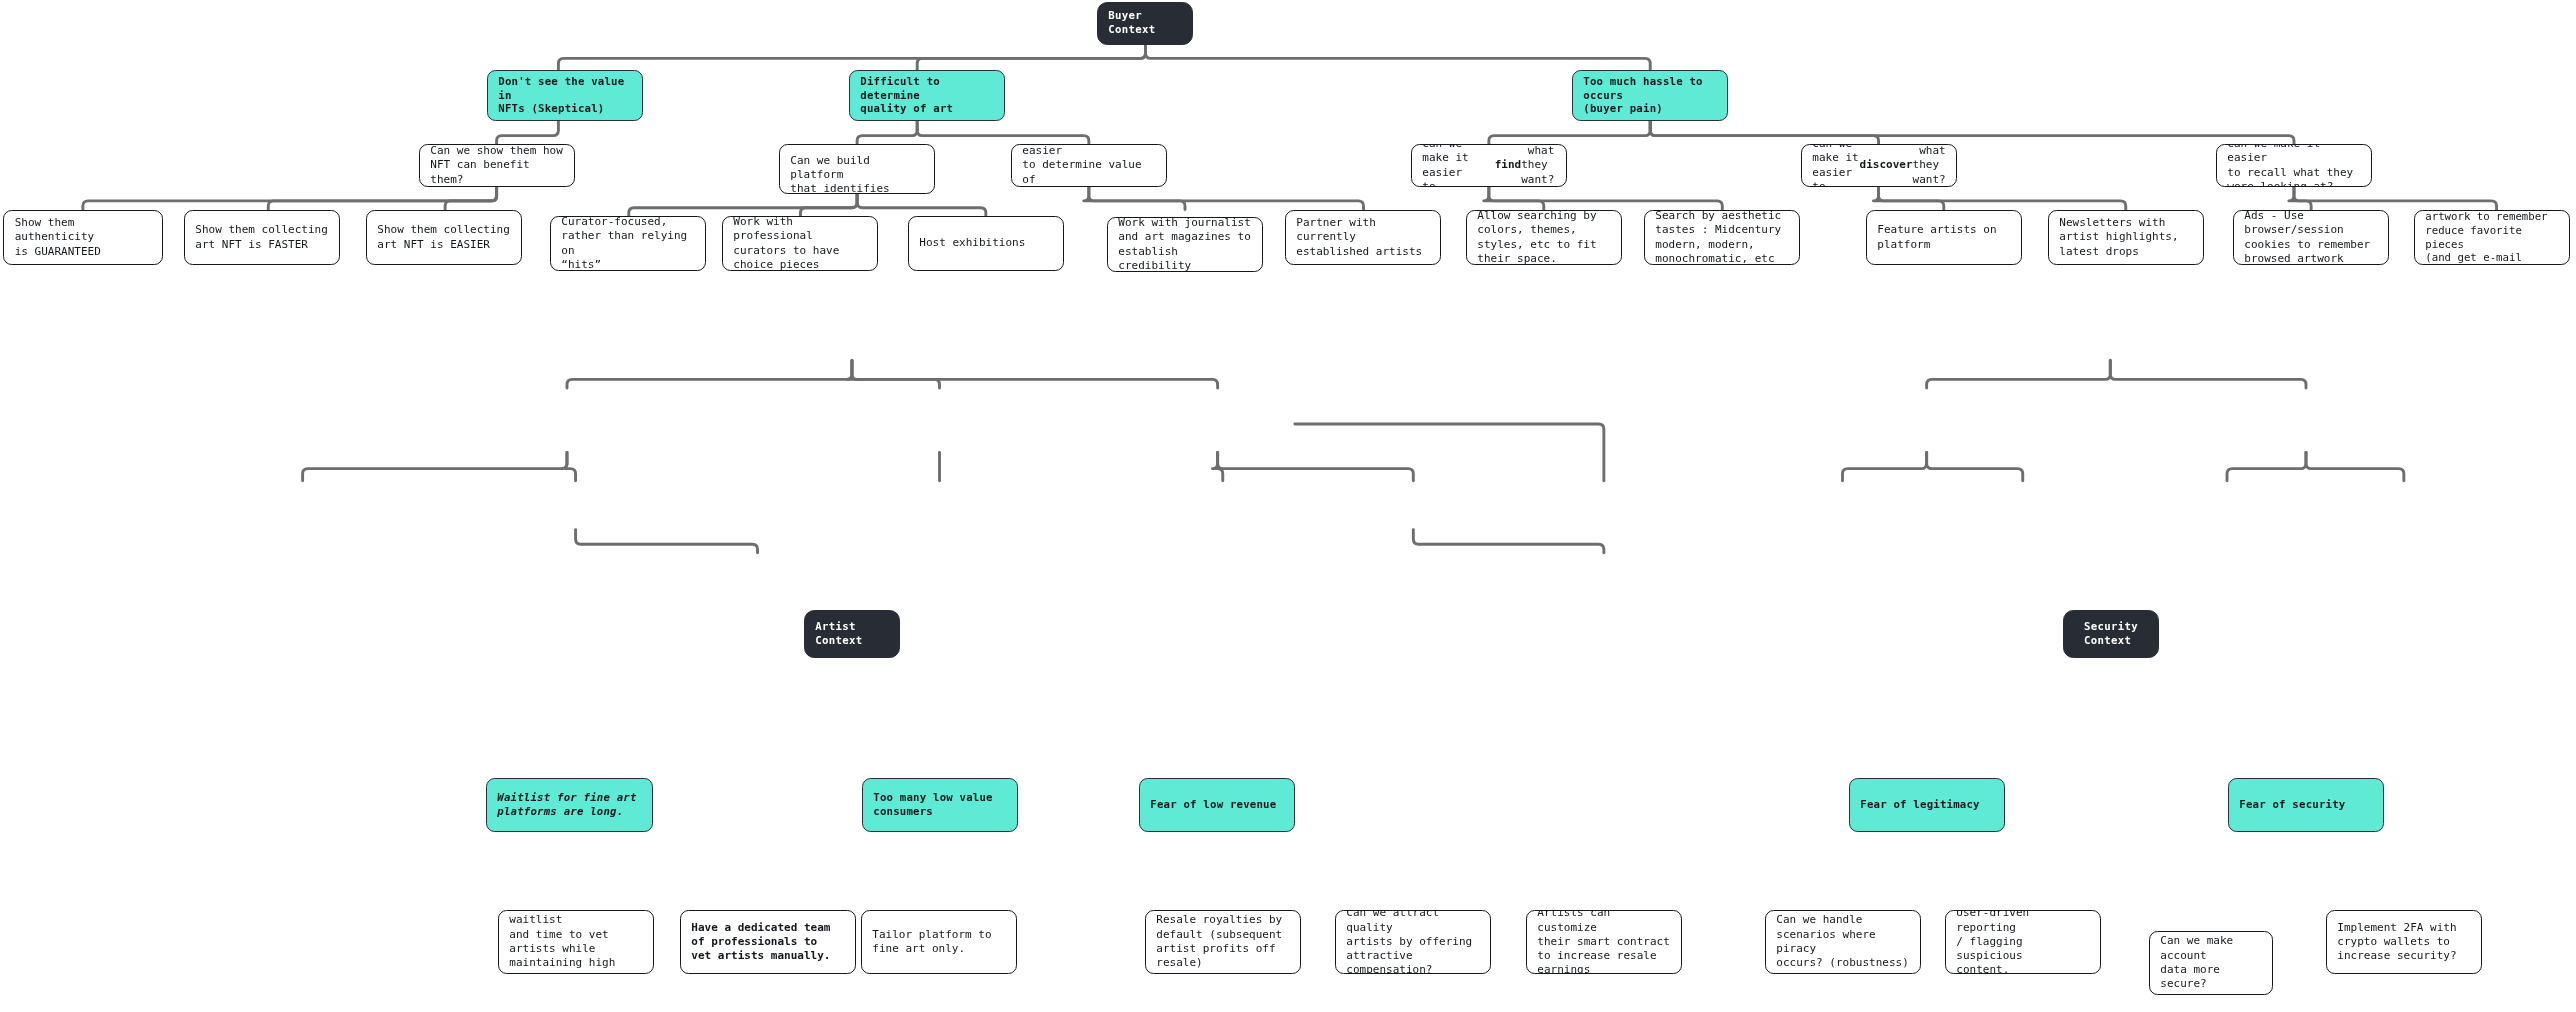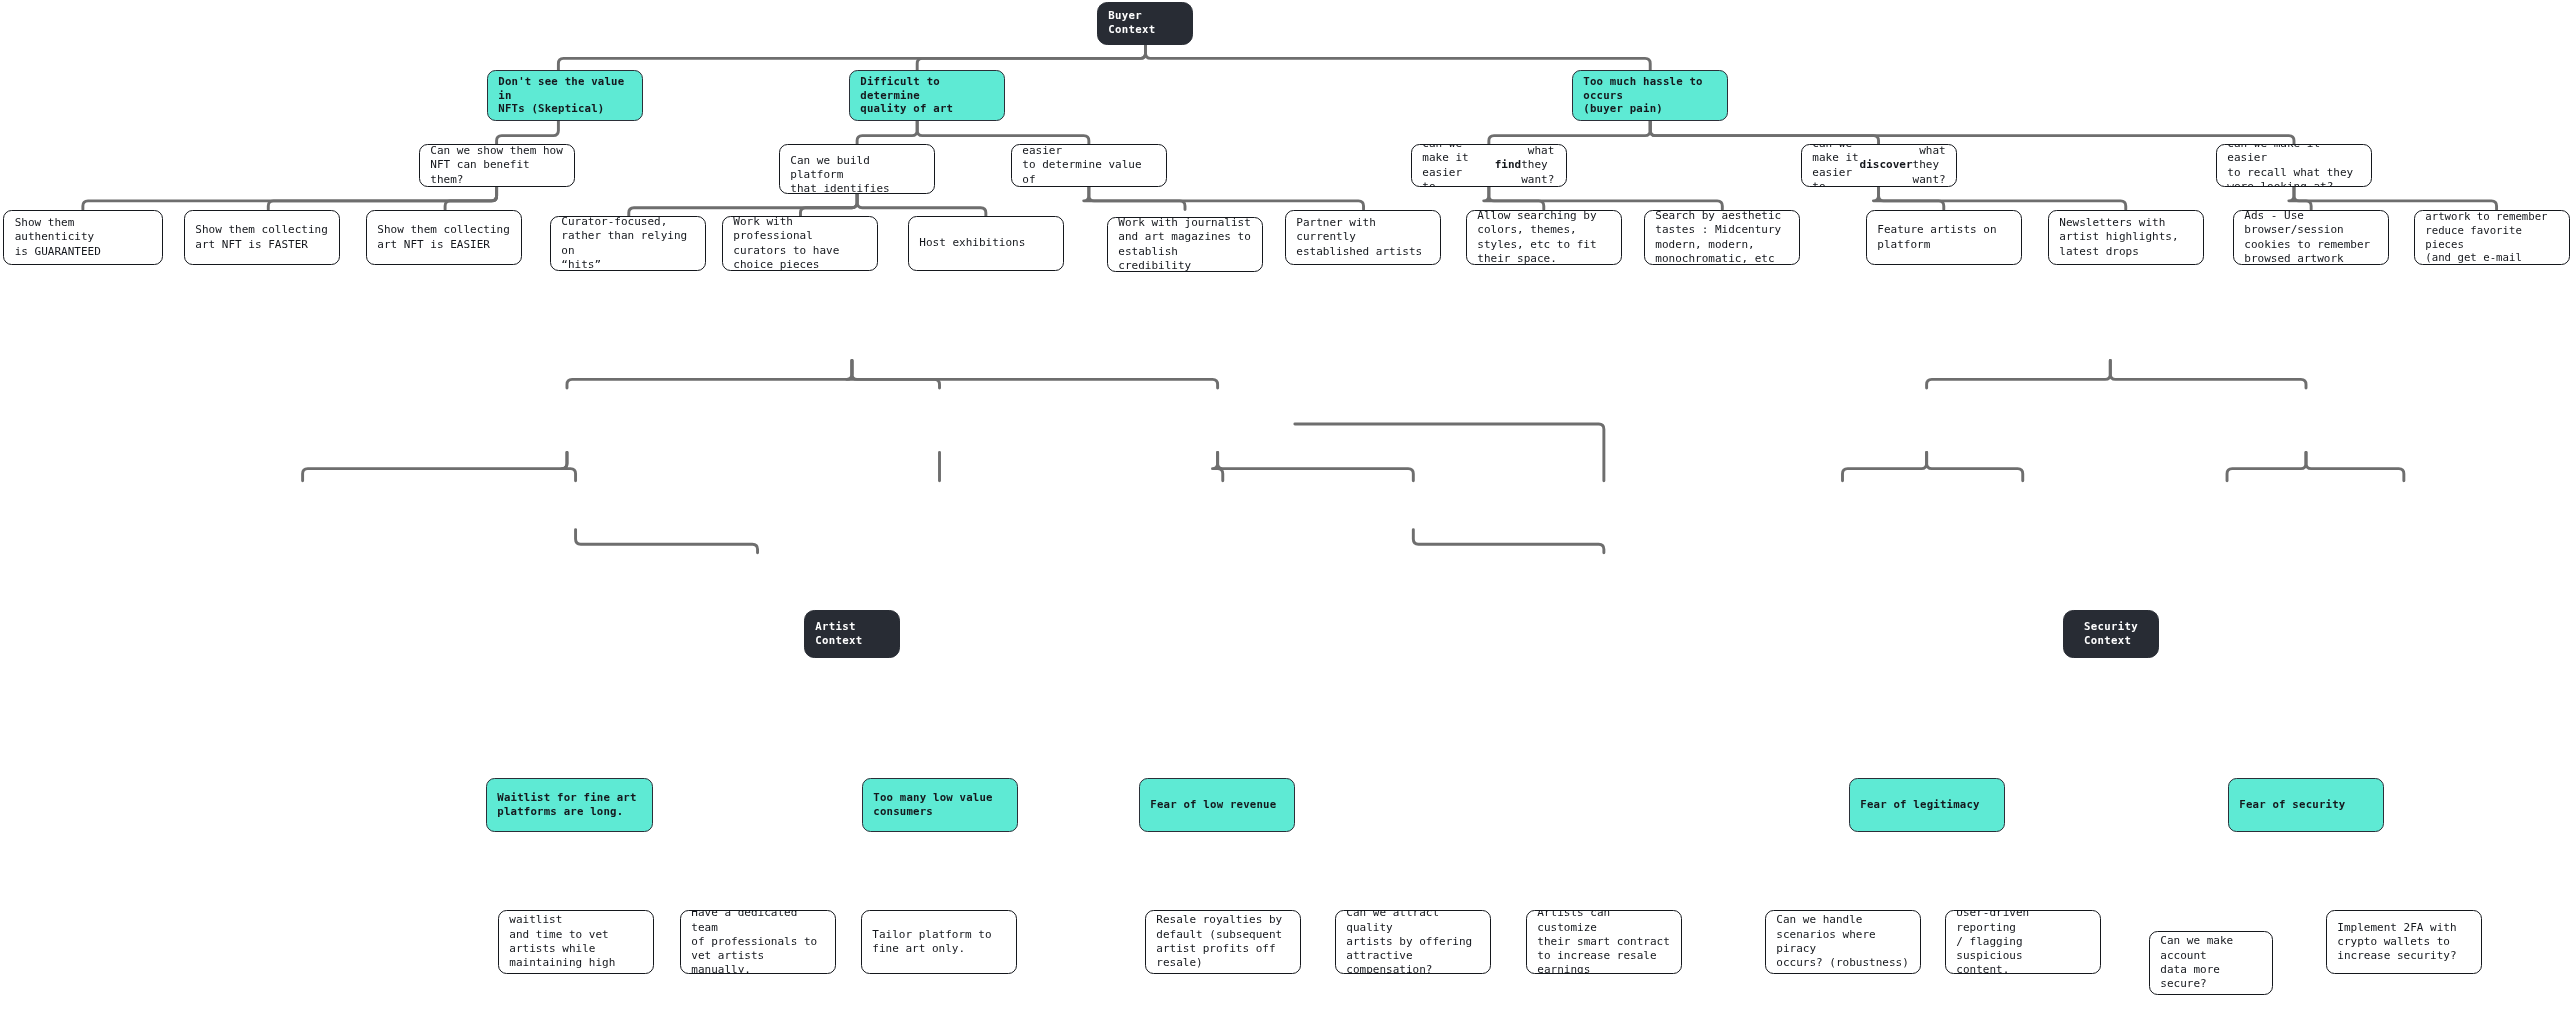--- a/index.html
+++ b/index.html
@@ -209,36 +209,36 @@
 browsed artwork</div>
 
   <div class="node n-idea small" style="left:2414px;top:210px;width:156px;height:55px;">User can "like"
 artwork to remember
 reduce favorite pieces
 (and get e-mail
 reminders for them)</div>
 
   <div class="node n-root" style="left:804px;top:610px;width:96px;height:48px;">Artist Context</div>
 
-  <div class="node n-pain" style="left:486px;top:778px;width:167px;height:54px;">Waitlist for fine art
+  <div class="node n-pain" style="left:486px;top:778px;width:167px;height:54px;font-style:italic;">Waitlist for fine art
 platforms are long.</div>
 
   <div class="node n-pain" style="left:862px;top:778px;width:156px;height:54px;">Too many low value
 consumers</div>
 
   <div class="node n-pain" style="left:1139px;top:778px;width:156px;height:54px;">Fear of low revenue</div>
 
 
   <div class="node n-idea" style="left:498px;top:910px;width:156px;height:64px;">Can we reduce waitlist
 and time to vet
 artists while
 maintaining high
 quality of artists?</div>
 
-  <div class="node n-idea" style="left:680px;top:910px;width:156px;height:64px;">Have a dedicated team
+  <div class="node n-idea" style="left:680px;top:910px;width:176px;height:64px;font-weight:bold;">Have a dedicated team
 of professionals to
 vet artists manually.</div>
 
   <div class="node n-idea" style="left:861px;top:910px;width:156px;height:64px;">Tailor platform to
 fine art only.</div>
 
   <div class="node n-idea" style="left:1145px;top:910px;width:156px;height:64px;">Resale royalties by
 default (subsequent
 artist profits off
 resale)</div>

